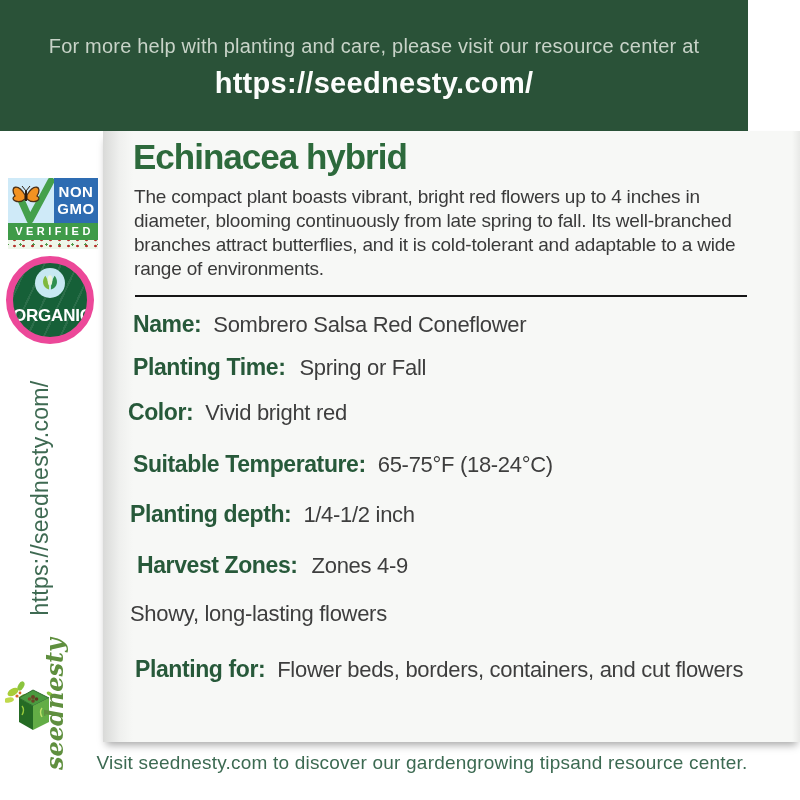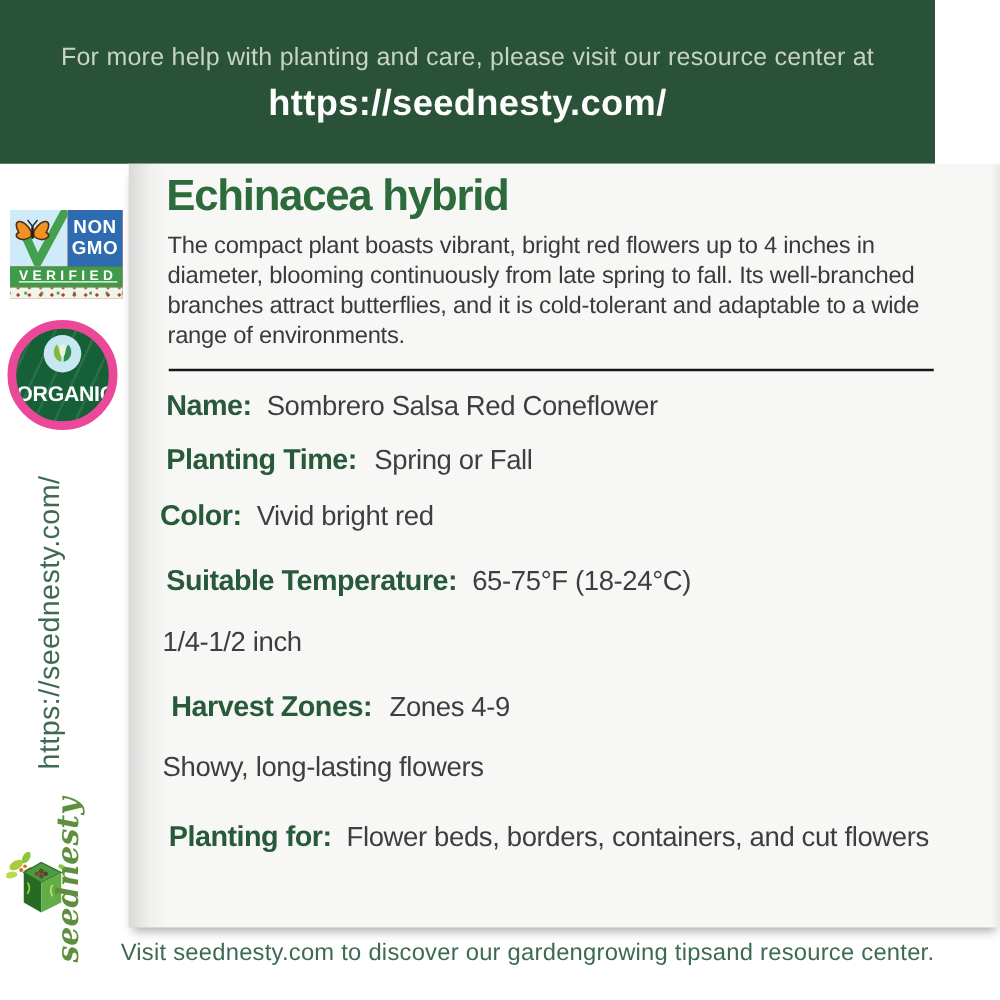--- a/index.html
+++ b/index.html
@@ -61,33 +61,33 @@
   .r3 { left:25px; top:268px; }
   .r4 { left:30px; top:320px; }
   .r5 { left:27px; top:370px; }
   .r6 { left:34px; top:421px; }
   .r7 { left:27px; top:470px; }
   .r8 { left:32px; top:525px; }
   .r8 .fvalue { width:500px; white-space:normal; line-height:28px; }
 
   
   .nongmo {
-    position:absolute; left:8px; top:168px; width:90px; height:71px; background:#b91c1c;
+    position:absolute; left:8px; top:178px; width:90px; height:71px; background:#0f766e;
   }
   .ng-top { display:flex; height:45px; }
   .ng-sky { flex:1; background:#cfeaf8; position:relative; }
   .ng-sky svg { position:absolute; left:0; top:0; }
   .ng-box {
     width:44px; background:#2e6cb2; color:#fff; font-weight:bold; font-size:15px;
     line-height:1.1; display:flex; flex-direction:column; align-items:center;
     justify-content:center; letter-spacing:.5px;
   }
   .ng-verified {
     height:17px; background:#3f9b49; color:#fff; font-size:11px; font-weight:bold;
-    letter-spacing:3.5px; text-align:center; line-height:17px; padding-left:3px;text-decoration:underline;
+    letter-spacing:3.5px; text-align:center; line-height:17px; padding-left:3px;
   }
   .ng-strip {
     height:9px; background:#eef6ea;
     background-image:
       radial-gradient(circle, #b5312b 1px, transparent 1.6px),
       radial-gradient(circle, #4f9a4a 1px, transparent 1.4px);
     background-size:9px 6px, 13px 7px;
     background-position:2px 3px, 6px 1px;
   }
 
@@ -212,20 +212,21 @@
   </div>
   <div class="field r3">
     <span class="flabel">Color:</span>
     <span class="fvalue">Vivid bright red</span>
   </div>
   <div class="field r4">
     <span class="flabel">Suitable Temperature:</span>
     <span class="fvalue">65-75°F (18-24°C)</span>
   </div>
   <div class="field r5">
+    <span class="flabel">Planting depth:</span>
     <span class="fvalue">1/4-1/2 inch</span>
   </div>
   <div class="field r6 gap-lg">
     <span class="flabel">Harvest Zones:</span>
     <span class="fvalue">Zones 4-9</span>
   </div>
   <div class="field r7">
     <span class="fvalue">Showy, long-lasting flowers</span>
   </div>
   <div class="field r8">

